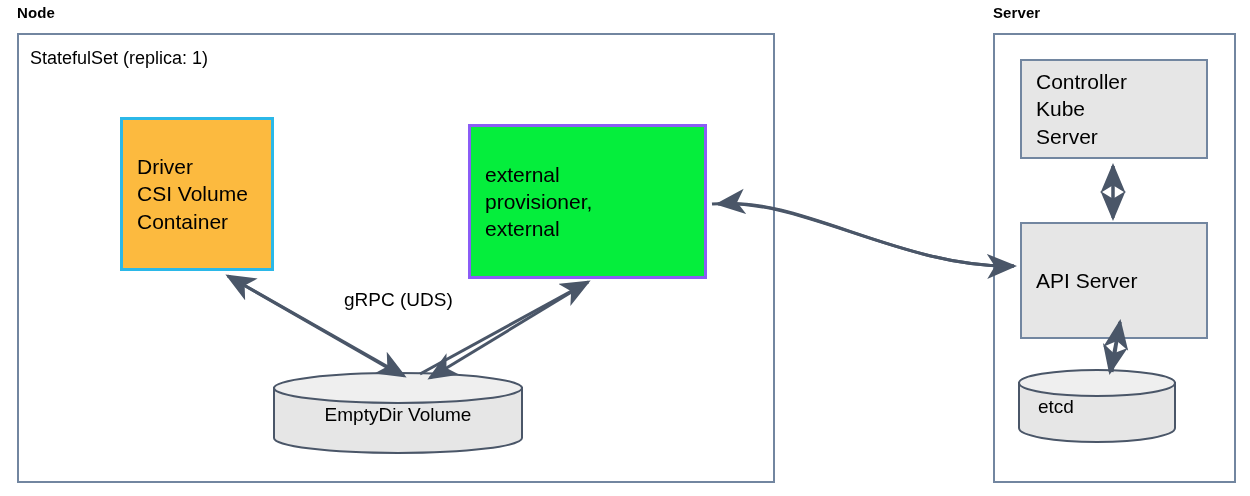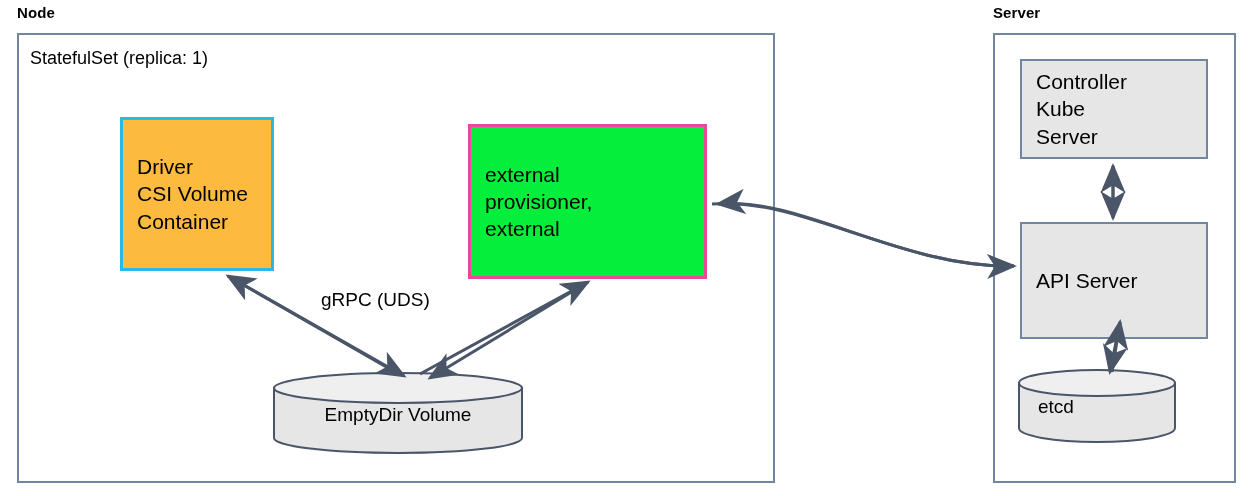--- a/index.html
+++ b/index.html
@@ -46,21 +46,21 @@
     font-size: 21px;
     line-height: 1.30;
     color: #000000;
   }
   .node-block.orange {
     background: #FCBA3F;
     border: 3px solid #2BB8E8;
   }
   .node-block.green {
     background: #05EE3C;
-    border: 3px solid #ec4899;
+    border: 3px solid #8b5cf6;
   }
   .node-block.grey {
     background: #E6E6E6;
     border: 2px solid #7286a0;
   }
   .cyl {
     position: absolute;
   }
   .cyl-label {
     position: absolute;
@@ -68,20 +68,21 @@
     text-align: center;
     font-size: 19px;
     color: #000000;
     pointer-events: none;
   }
   .edge-label {
     position: absolute;
     font-size: 19px;
     color: #000000;
     white-space: nowrap;
+    margin-left: 23px;
   }
   svg.overlay {
     position: absolute;
     left: 0;
     top: 0;
     width: 1250px;
     height: 496px;
     pointer-events: none;
   }
   .lbl-lines > div { white-space: nowrap; }

